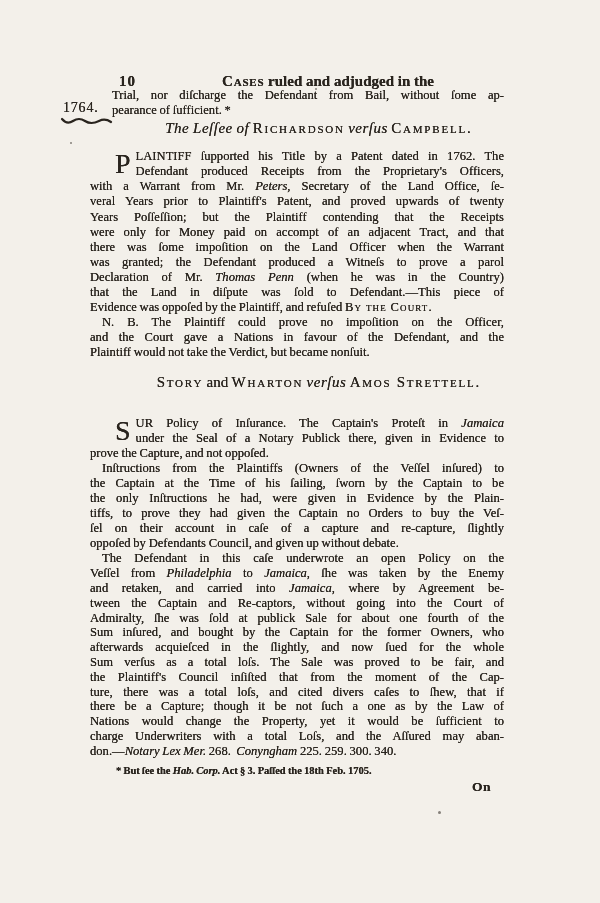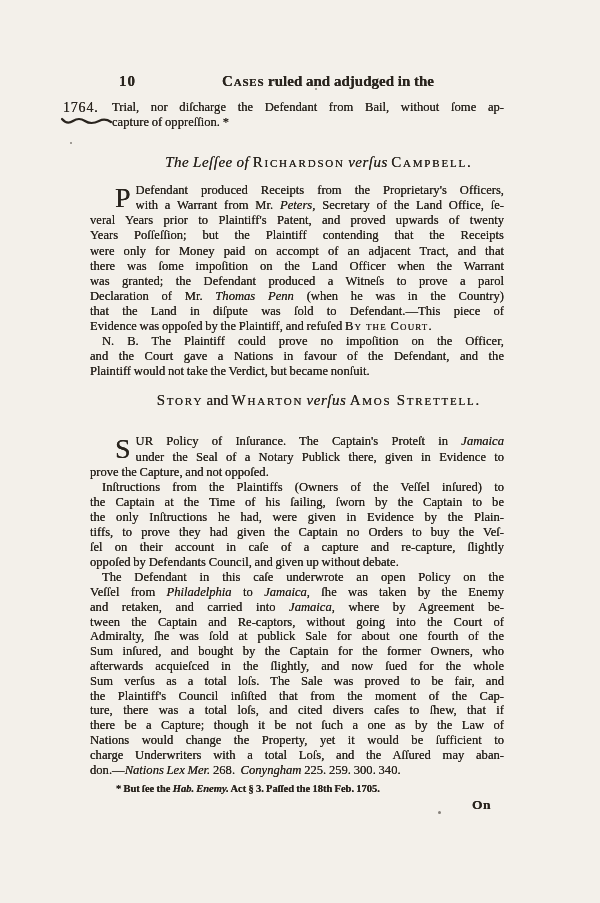--- a/index.html
+++ b/index.html
@@ -17,31 +17,31 @@
   .running-header { position:absolute; top:73px; left:0; right:0; height:17px; font-size:15px;font-weight:bold; }
   .pageno { position:absolute; left:119px; letter-spacing:1px; }
   .running-title { position:absolute; left:222px; }
   .running-title .sc { letter-spacing:0.8px; }
 
   
   .margin-year { position:absolute; left:63px; top:100px; width:60px; font-size:14px; letter-spacing:0.8px; }
   .flourish { position:absolute; left:-3px; top:14px; color:var(--ink); }
 
   
-  .page-body { position:absolute; left:90px; top:100px; width:414px; font-size:12.6px; line-height:15.1px; word-spacing:-0.4px; }
+  .page-body { position:absolute; left:90px; top:88px; width:414px; font-size:12.6px; line-height:15.1px; word-spacing:-0.4px; }
   .line { text-align:justify; text-align-last:justify; height:15.1px; overflow:hidden; }
   .line.last { text-align-last:left; }
   .line.ind { text-indent:12px; }
 
   .kind-heading { text-align:center; white-space:nowrap; padding-left:42px; font-size:15px; height:20px; line-height:20px; }
   .kind-heading .sc { letter-spacing:1.8px; }
   .kind-heading .it { letter-spacing:0.5px; }
 
   .block-0 { padding-left:22px; }
-  .block-1 { margin-top:22px; margin-bottom:11px; }
+  .block-1 { margin-bottom:11px; }
   .block-4 { margin-top:11px; margin-bottom:24px; }
   .block-7 .line { line-height:14.8px; height:14.8px; }
 
   .dropcap { float:left; font-size:28px; line-height:25px; margin:2px 5px 0 25px; }
 
   .kind-footnote { margin-top:5px; font-size:10.5px; font-weight:bold; }
   .kind-footnote .line { line-height:13px; height:13px; text-align:left; text-align-last:left; text-indent:26px; }
 
   .kind-catchword { margin-top:2px; text-align:right; padding-right:13px; font-size:13.5px; font-weight:bold; letter-spacing:0.5px; }
 
@@ -60,25 +60,26 @@
   <div class="margin-year">
     <span class="year">1764.</span>
     <svg class="flourish" width="54" height="12" viewBox="0 0 54 12">
       <path d="M2 5 Q7 11 13 7 Q19 3 25 7 Q31 11 39 7 Q45 4 51 8" fill="none" stroke="currentColor" stroke-width="2.2" stroke-linecap="round"></path>
     </svg>
   </div>
 
   <div class="page-body">
       <div class="block block-0 kind-para">
         <div class="line">Trial, nor diſcharge the Defendant from Bail, without ſome ap-</div>
-        <div class="line last">capture of oppreſſion. *</div>
+        <div class="line last">pearance of ſufficient. *</div>
       </div>
       <div class="block block-1 kind-heading"><span class="it">The Leſſee of</span> <span class="sc">Richardson</span> <span class="it">verſus</span> <span class="sc">Campbell</span>.</div>
       <div class="block block-2 kind-para has-drop">
         <span class="dropcap">P</span>
+        <div class="line">LAINTIFF ſupported his Title by a Patent dated in 1762. The</div>
         <div class="line">Defendant produced Receipts from the Proprietary's Officers,</div>
         <div class="line">with a Warrant from Mr. <span class="it">Peters</span>, Secretary of the Land Office, ſe-</div>
         <div class="line">veral Years prior to Plaintiff's Patent, and proved upwards of twenty</div>
         <div class="line">Years Poſſeſſion; but the Plaintiff contending that the Receipts</div>
         <div class="line">were only for Money paid on accompt of an adjacent Tract, and that</div>
         <div class="line">there was ſome impoſition on the Land Officer when the Warrant</div>
         <div class="line">was granted; the Defendant produced a Witneſs to prove a parol</div>
         <div class="line">Declaration of Mr. <span class="it">Thomas Penn</span> (when he was in the Country)</div>
         <div class="line">that the Land in diſpute was ſold to Defendant.—This piece of</div>
         <div class="line last">Evidence was oppoſed by the Plaintiff, and refuſed <span class="sc">By the Court</span>.</div>
@@ -110,24 +111,24 @@
         <div class="line">tween the Captain and Re-captors, without going into the Court of</div>
         <div class="line">Admiralty, ſhe was ſold at publick Sale for about one fourth of the</div>
         <div class="line">Sum inſured, and bought by the Captain for the former Owners, who</div>
         <div class="line">afterwards acquieſced in the ſlightly, and now ſued for the whole</div>
         <div class="line">Sum verſus as a total loſs. The Sale was proved to be fair, and</div>
         <div class="line">the Plaintiff's Council inſiſted that from the moment of the Cap-</div>
         <div class="line">ture, there was a total loſs, and cited divers caſes to ſhew, that if</div>
         <div class="line">there be a Capture; though it be not ſuch a one as by the Law of</div>
         <div class="line">Nations would change the Property, yet it would be ſufficient to</div>
         <div class="line">charge Underwriters with a total Loſs, and the Aſſured may aban-</div>
-        <div class="line last">don.—<span class="it">Nations Lex Mer.</span> 268.&nbsp;&nbsp;<span class="it">Conyngham</span> 225. 259. 300. 340.</div>
+        <div class="line last">don.—<span class="it">Notary Lex Mer.</span> 268.&nbsp;&nbsp;<span class="it">Conyngham</span> 225. 259. 300. 340.</div>
       </div>
       <div class="block block-8 kind-footnote">
-        <div class="line last">* But ſee the <span class="it">Hab. Enemy.</span> Act § 3. Paſſed the 18th Feb. 1705.</div>
+        <div class="line last">* But ſee the <span class="it">Hab. Corp.</span> Act § 3. Paſſed the 18th Feb. 1705.</div>
       </div>
       <div class="block block-9 kind-catchword">On</div>
     </div>
 
   <span class="speck" style="left:70px;top:142px;width:2px;height:2px;"></span>
   <span class="speck" style="left:315px;top:88px;width:2px;height:2px;"></span>
   <span class="speck" style="left:438px;top:811px;width:3px;height:3px;"></span>
 
 </div>
 

